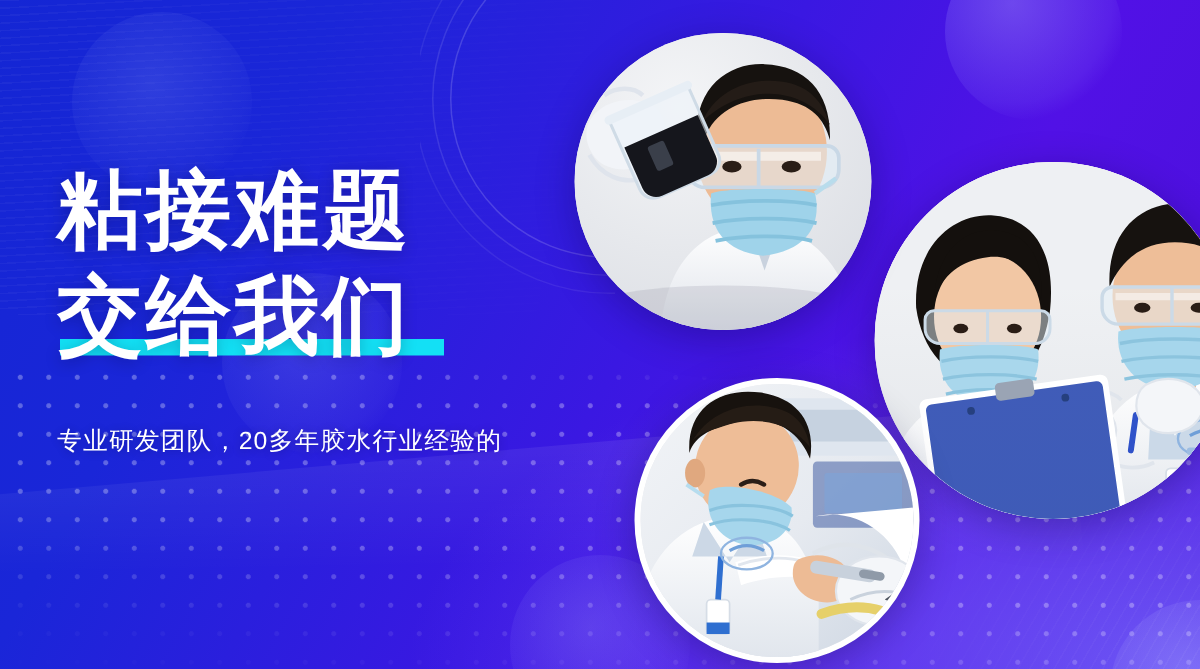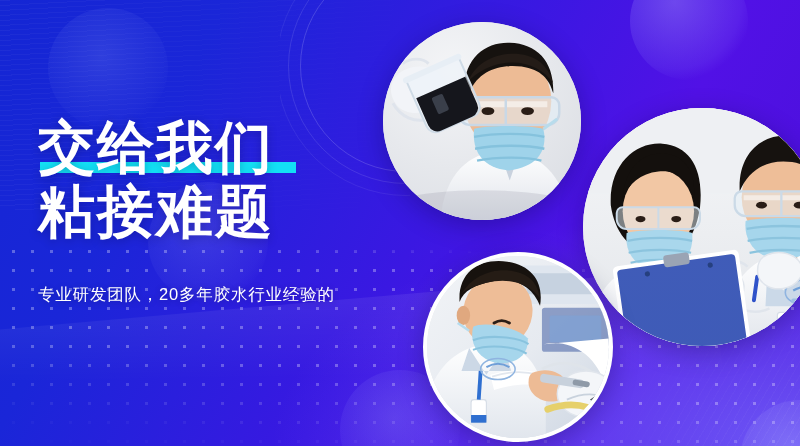--- a/index.html
+++ b/index.html
@@ -206,25 +206,25 @@
 
   <div class="bg-glow-tl"></div>
   <div class="bg-glow-tr"></div>
   <div class="bg-dots"></div>
   <div class="bg-sheen"></div>
   <div class="bg-glow-mid"></div>
   <div class="bg-glow-low"></div>
   <div class="bg-glow-br"></div>
 
   <div class="headline">
+    <div class="h-line">粘接难题</div>
     <div class="h-line second">
       <span class="underline-bar"></span>
       <span>交给我们</span>
     </div>
-    <div class="h-line">粘接难题</div>
   </div>
 
   <div class="subtext">
     <div class="sub-line">专业研发团队，20多年胶水行业经验的</div>
   </div>
 
   <div class="photo photo-top">
     <svg viewBox="0 0 200 200" preserveAspectRatio="xMidYMid slice">
       <defs>
         <radialGradient id="p1bg" cx="35%" cy="25%" r="95%">

